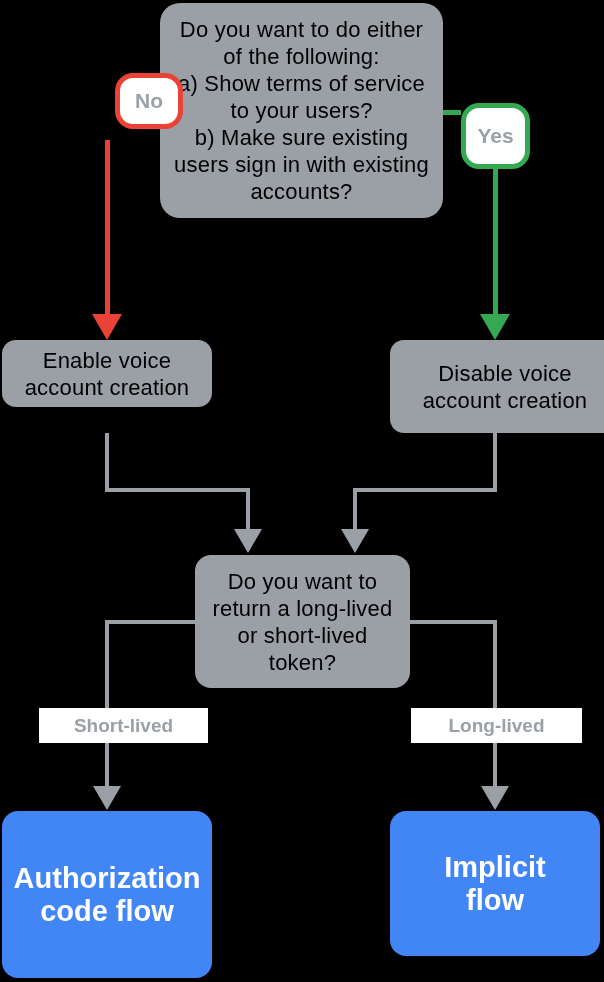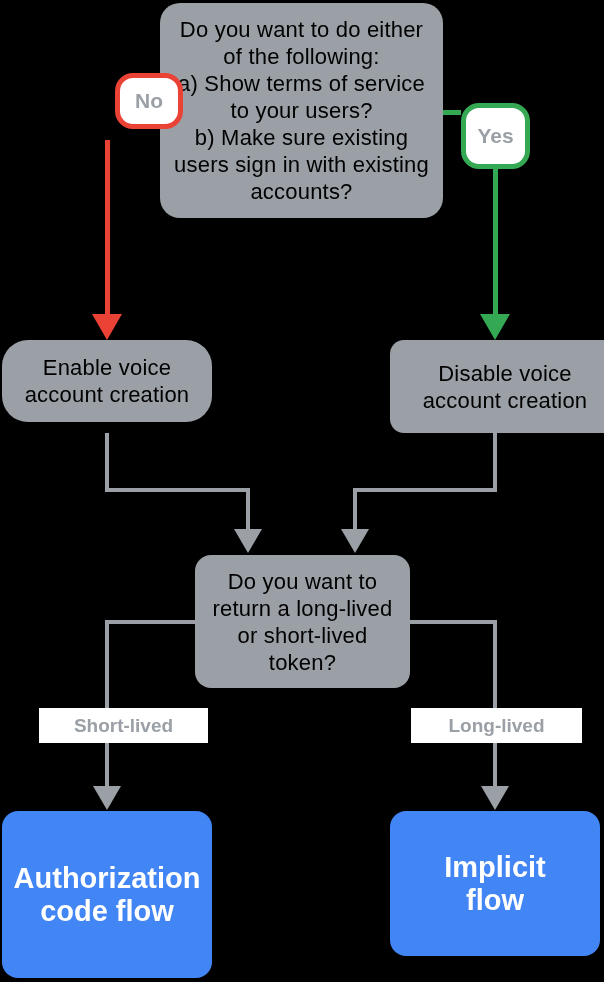--- a/index.html
+++ b/index.html
@@ -28,21 +28,21 @@
   .gray-node {
     background: var(--gray);
     color: #000000;
     font-size: 22px;
     line-height: 27px;
     font-weight: 400;
     letter-spacing: 0.2px;
   }
   .q1 { left: 160px; top: 3px; width: 283px; height: 215px; border-radius: 20px; }
   .q2 { left: 195px; top: 555px; width: 215px; height: 133px; border-radius: 16px; }
-  .enable-node  { left: 2px;   top: 340px; width: 210px; height: 82px; border-radius: 26px; }
+  .enable-node  { left: 2px;   top: 340px; width: 210px; height: 67px; border-radius: 14px; }
   .disable-node { left: 390px; top: 340px; width: 230px; height: 93px; border-radius: 14px; }
 
   .badge {
     position: absolute;
     box-sizing: border-box;
     background: #ffffff;
     color: var(--label_text);
     font-size: 21px;
     font-weight: 600;
     border-radius: 18px;

